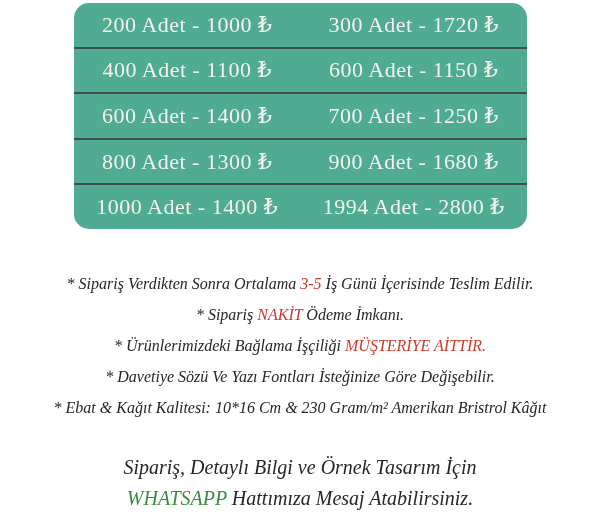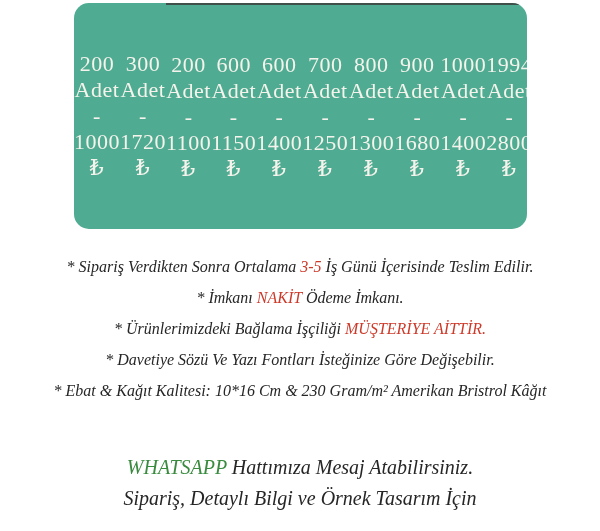--- a/index.html
+++ b/index.html
@@ -14,41 +14,41 @@
     background: #ffffff;
     overflow: hidden;
   }
   .price-table {
     position: absolute;
     left: 74px; top: 3px;
     width: 453px; height: 226px;
     background: var(--teal, #4FAC92);
     border-radius: 15px;
     display: flex;
-    flex-direction: row;
+    flex-direction: column;
     overflow: hidden;
   }
   .price-row {
     flex: 1;
     display: flex;
     align-items: center;
   }
   .price-row + .price-row {
     border-top: 2px solid var(--divider, #3F4F49);
   }
   .price-cell {
     flex: 1;
     text-align: center;
     color: var(--table-text, #F6F3EC);
     font-size: 22px;
     letter-spacing: 0.5px;
   }
   .notes {
     position: absolute;
-    top: 251px; left: 0;
+    top: 268px; left: 0;
     width: 600px;
     text-align: center;
   }
   .note-line {
     height: 31px;
     line-height: 31px;
     font-style: italic;
     font-size: 16px;
     color: var(--ink, #262626);
     white-space: nowrap;
@@ -74,43 +74,43 @@
 <body>
 
 <div class="page">
 
   <div class="price-table">
     <div class="price-row">
       <div class="price-cell">200 Adet - 1000 ₺</div>
       <div class="price-cell">300 Adet - 1720 ₺</div>
     </div>
     <div class="price-row">
-      <div class="price-cell">200 Adet - 1100 ₺</div>
+      <div class="price-cell">400 Adet - 1100 ₺</div>
       <div class="price-cell">600 Adet - 1150 ₺</div>
     </div>
     <div class="price-row">
       <div class="price-cell">600 Adet - 1400 ₺</div>
       <div class="price-cell">700 Adet - 1250 ₺</div>
     </div>
     <div class="price-row">
       <div class="price-cell">800 Adet - 1300 ₺</div>
       <div class="price-cell">900 Adet - 1680 ₺</div>
     </div>
     <div class="price-row">
       <div class="price-cell">1000 Adet - 1400 ₺</div>
       <div class="price-cell">1994 Adet - 2800 ₺</div>
     </div>
   </div>
 
   <div class="notes">
     <div class="note-line"><span>* Sipariş Verdikten Sonra Ortalama </span><span class="hl-red">3-5</span><span> İş Günü İçerisinde Teslim Edilir.</span></div>
-    <div class="note-line"><span>* İmkanı </span><span class="hl-red">NAKİT</span><span> Ödeme İmkanı.</span></div>
+    <div class="note-line"><span>* Sipariş </span><span class="hl-red">NAKİT</span><span> Ödeme İmkanı.</span></div>
     <div class="note-line"><span>* Ürünlerimizdeki Bağlama İşçiliği </span><span class="hl-red">MÜŞTERİYE AİTTİR.</span><span></span></div>
     <div class="note-line"><span>* Davetiye Sözü Ve Yazı Fontları İsteğinize Göre Değişebilir.</span></div>
     <div class="note-line"><span>* Ebat &amp; Kağıt Kalitesi: 10*16 Cm &amp; 230 Gram/m² Amerikan Bristrol Kâğıt</span></div>
   </div>
 
   <div class="footer">
+    <div class="footer-line">Sipariş, Detaylı Bilgi ve Örnek Tasarım İçin</div>
     <div class="footer-line"><span class="hl-green">WHATSAPP</span><span> Hattımıza Mesaj Atabilirsiniz.</span></div>
-    <div class="footer-line">Sipariş, Detaylı Bilgi ve Örnek Tasarım İçin</div>
   </div>
 
 </div>
 
 </body></html>

